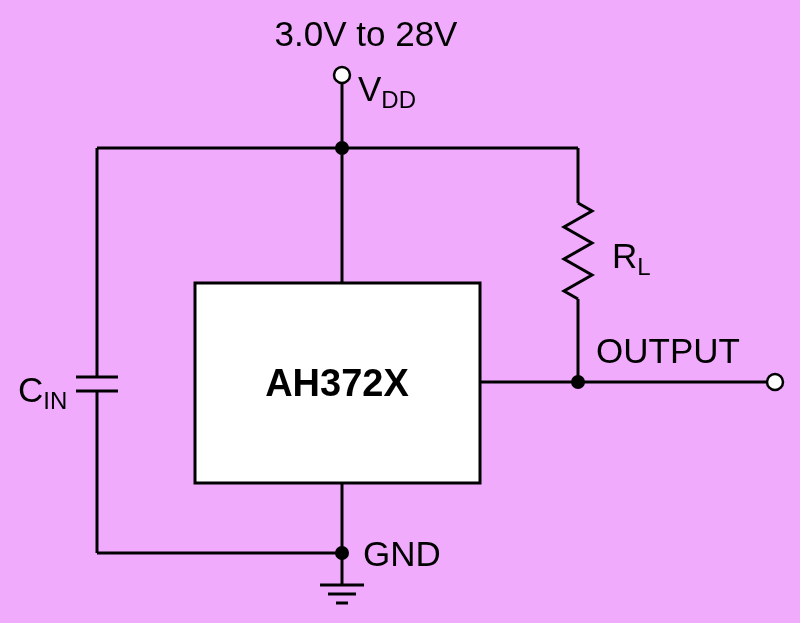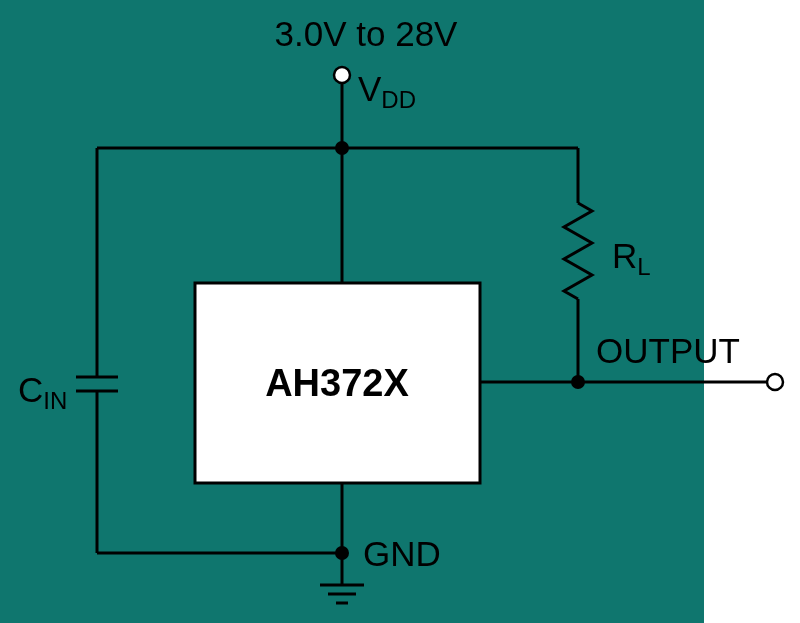--- a/index.html
+++ b/index.html
@@ -5,23 +5,23 @@
   html, body {
     margin: 0;
     padding: 0;
     background: #ffffff;
     width: 800px;
     height: 623px;
     overflow: hidden;
   }
   .stage {
     position: relative;
-    width: 704px;
+    width: 800px;
     height: 623px;
-    background: #0f766e;
+    background: #f0abfc;
   }
   svg {
     display: block;
   }
   text {
     font-family: "Liberation Sans", "DejaVu Sans", sans-serif;
     fill: #000000;
   }
   .lbl      { font-size: 35px; }
   .lbl-sub  { font-size: 24px; }

